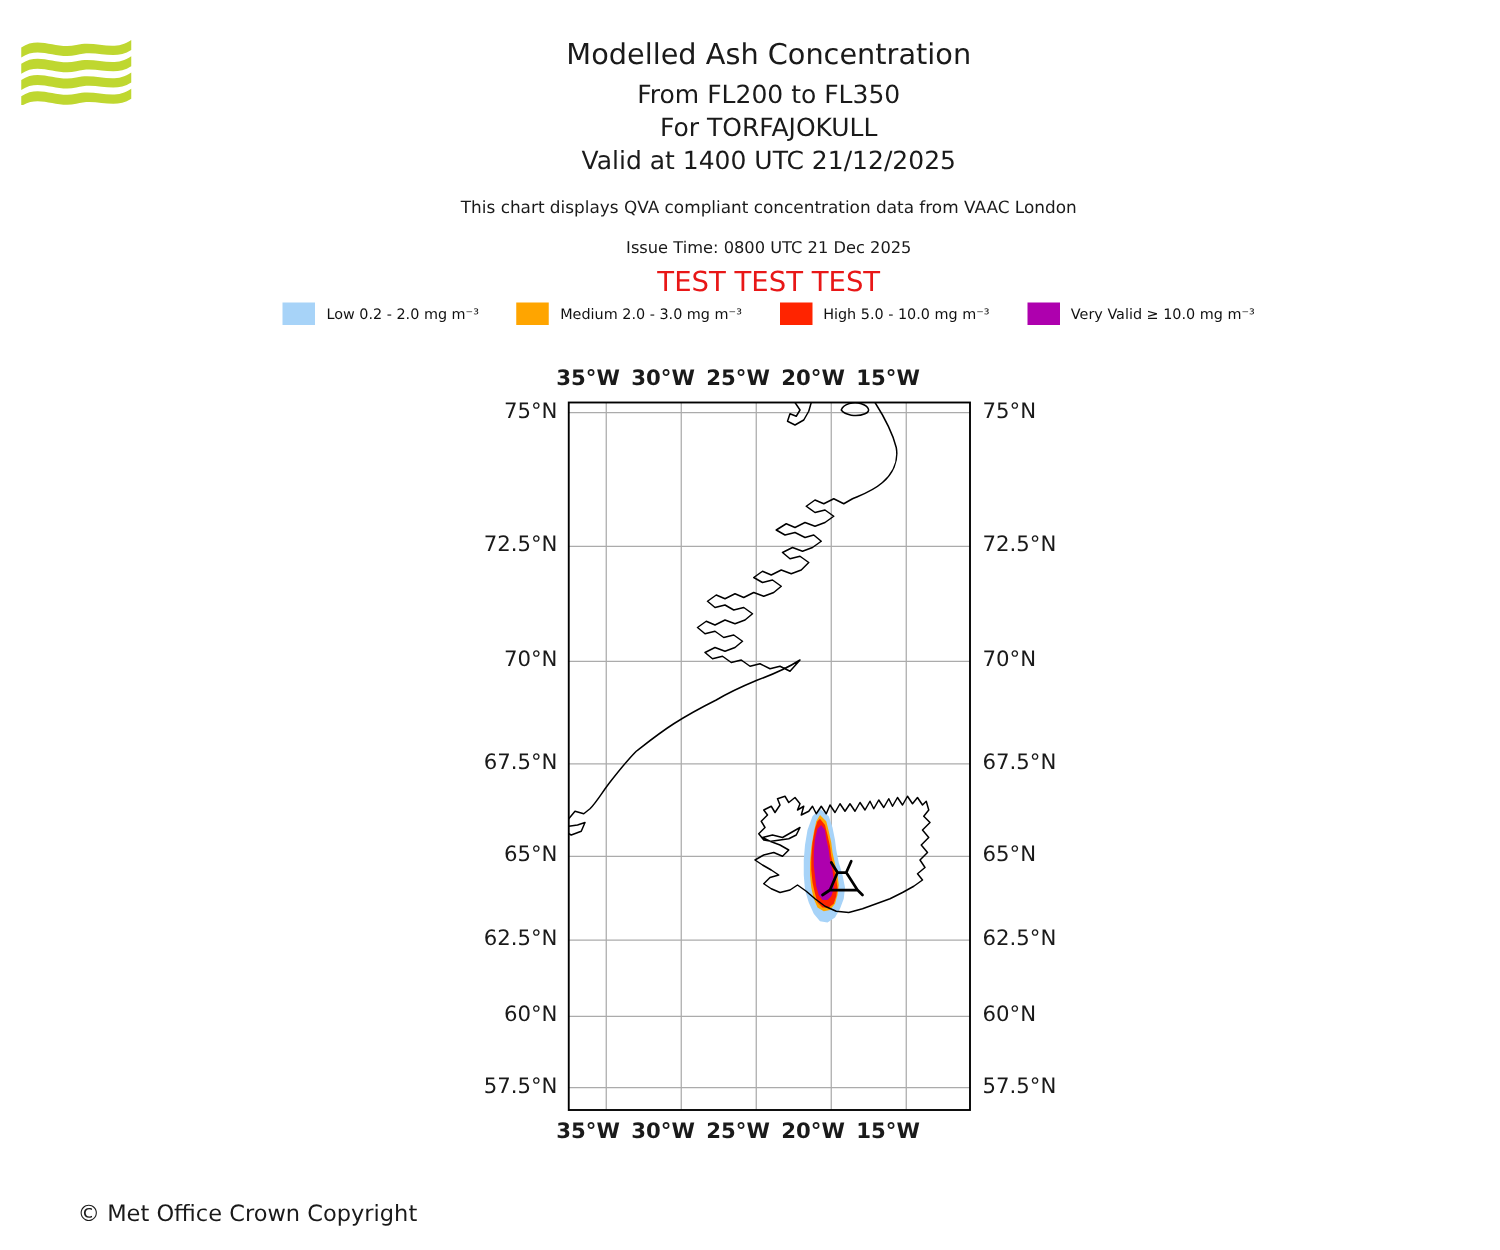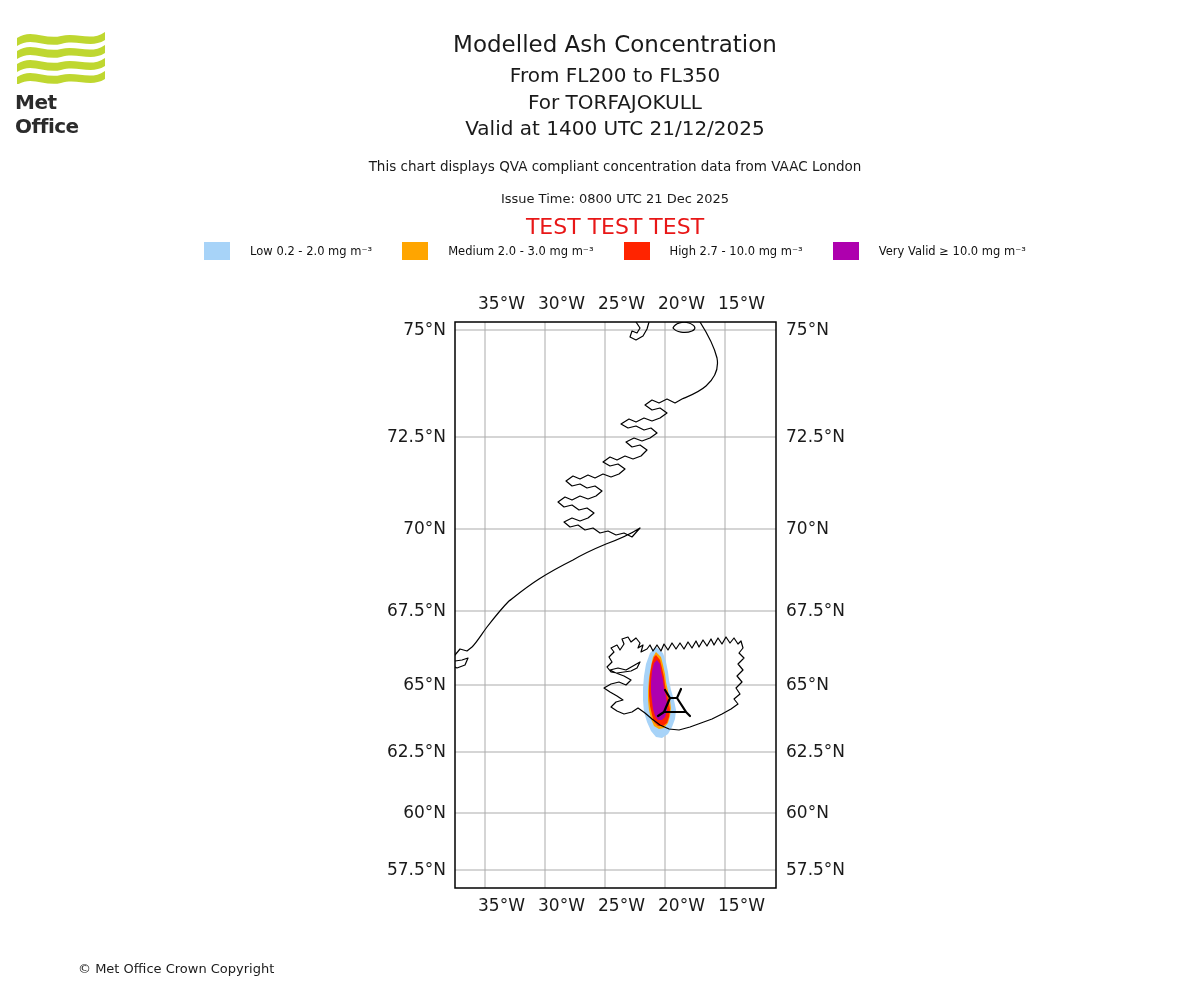--- a/index.html
+++ b/index.html
@@ -16,43 +16,42 @@
   #main-title{top:31px;font-size:23px;}
   .subtitle{font-size:20px;}
   #subtitle-1{top:63px;}
   #subtitle-2{top:90px;}
   #subtitle-3{top:116px;}
   #description{top:158px;font-size:13.5px;}
   #issue-time{top:191px;font-size:13px;}
   #test-banner{top:214px;font-size:22px;}
   
   #legend{top:242px;left:15px;width:1200px;display:flex;justify-content:center;align-items:center;gap:30px;}
-  .legend-item{display:flex;align-items:center;gap:20px;}
+  .legend-item{display:flex;align-items:center;gap:9px;}
   .legend-swatch{width:26px;height:18px;display:inline-block;}
   .legend-label{font-size:11.5px;color:#111;white-space:nowrap;}
   
   .tick{position:absolute;font-size:17px;color:#1a1a1a;white-space:nowrap;}
-  .tick.lon{width:80px;text-align:right;}
+  .tick.lon{width:80px;text-align:left;font-weight:bold;}
   .tick.lat-left{width:90px;text-align:right;}
   .tick.lat-right{text-align:left;}
   
-  #copyright{left:78px;top:961px;font-size:13px;}
+  #copyright{left:62px;top:961px;font-size:18px;}
   svg{position:absolute;left:0;top:0;}
 </style>
 </head>
 <body>
 
 <div class="abs" id="logo">
   <svg width="92" height="58" viewBox="0 0 92 58" style="position:static">
     <path fill="#bfd730" d="M2,12 C16,2 30,14 46,10 C62,6 76,16 90,6 L90,14 C76,23 62,13 46,18 C30,22 16,10 2,20 Z"></path>
     <path fill="#bfd730" d="M2,25 C16,15 30,27 46,23 C62,19 76,29 90,19 L90,27 C76,36 62,26 46,31 C30,35 16,23 2,33 Z"></path>
     <path fill="#bfd730" d="M2,38 C16,28 30,40 46,36 C62,32 76,42 90,32 L90,40 C76,49 62,39 46,44 C30,48 16,36 2,46 Z"></path>
     <path fill="#bfd730" d="M2,51 C16,41 30,53 46,49 C62,45 76,55 90,45 L90,53 C76,62 62,52 46,57 C30,61 16,49 2,59 Z"></path>
   </svg>
-  <div id="logo-text">Met Office</div>
 </div>
 
 <div class="abs centered" id="main-title">Modelled Ash Concentration</div>
 <div class="abs centered subtitle" id="subtitle-1">From FL200 to FL350</div>
 <div class="abs centered subtitle" id="subtitle-2">For TORFAJOKULL</div>
 <div class="abs centered subtitle" id="subtitle-3">Valid at 1400 UTC 21/12/2025</div>
 <div class="abs centered" id="description">This chart displays QVA compliant concentration data from VAAC London</div>
 <div class="abs centered" id="issue-time">Issue Time: 0800 UTC 21 Dec 2025</div>
 <div class="abs centered" id="test-banner" style="color: rgb(232, 23, 23);">TEST TEST TEST</div>
 
@@ -60,21 +59,21 @@
     <div class="legend-item">
       <span class="legend-swatch" style="background: rgb(167, 211, 248);"></span>
       <span class="legend-label">Low 0.2 - 2.0 mg m⁻³</span>
     </div>
     <div class="legend-item">
       <span class="legend-swatch" style="background: rgb(255, 165, 0);"></span>
       <span class="legend-label">Medium 2.0 - 3.0 mg m⁻³</span>
     </div>
     <div class="legend-item">
       <span class="legend-swatch" style="background: rgb(255, 36, 0);"></span>
-      <span class="legend-label">High 2.7 - 10.0 mg m⁻³</span>
+      <span class="legend-label">High 5.0 - 10.0 mg m⁻³</span>
     </div>
     <div class="legend-item">
       <span class="legend-swatch" style="background: rgb(174, 0, 174);"></span>
       <span class="legend-label">Very Valid ≥ 10.0 mg m⁻³</span>
     </div>
   </div>
 
 <svg width="1200" height="1000" viewBox="0 0 1200 1000">
   <defs>
     <clipPath id="map-clip">

